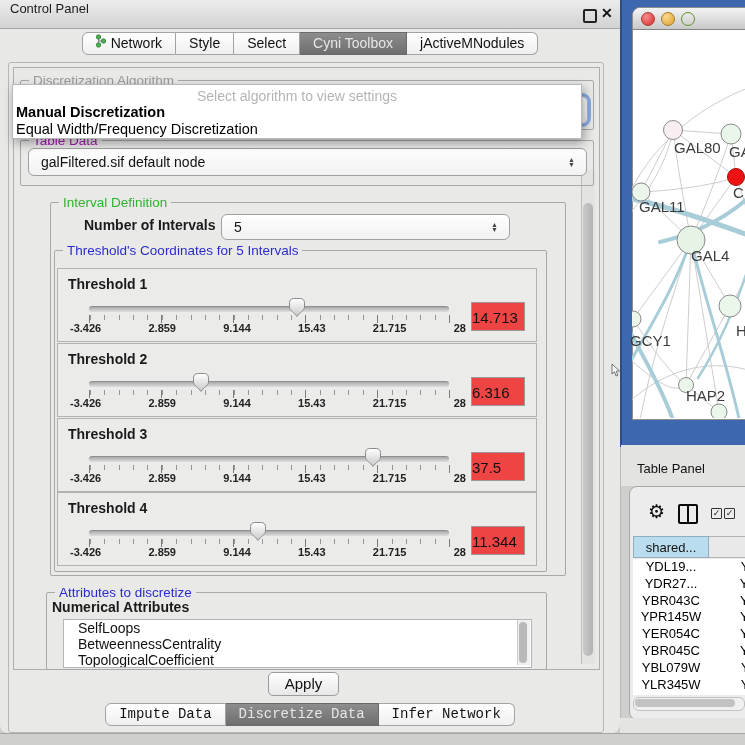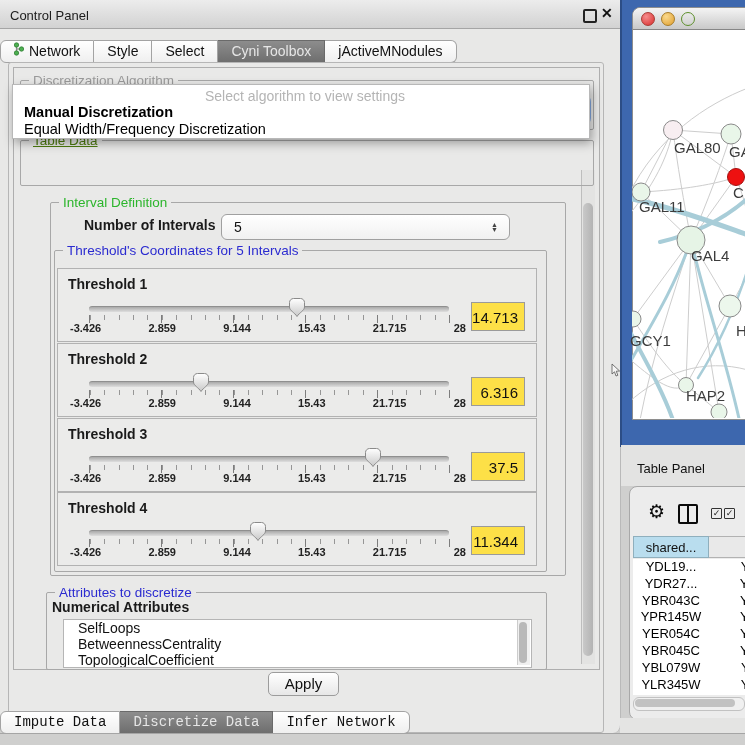--- a/index.html
+++ b/index.html
@@ -3,46 +3,46 @@
 <meta charset="utf-8">
 <style>
   html,body{margin:0;padding:0;}
   body{width:745px;height:745px;overflow:hidden;font-family:"Liberation Sans",sans-serif;background:#cfcfce;}
   #app{position:relative;width:745px;height:745px;}
   .abs{position:absolute;}
 
   
   #cp-window{left:0;top:0;width:620px;height:733px;background:#e8e8e7;border-right:1px solid #b9b9b9;border-radius:0 0 8px 8px;}
   #cp-titlebar{left:0;top:0;width:620px;height:28px;background:linear-gradient(#ececec,#d2d2d2);border-bottom:1px solid #a5a5a5;}
-  #cp-title{left:10px;top:8px;font-size:13px;color:#1c1c1c;text-align:right;}
+  #cp-title{left:10px;top:1px;font-size:13px;color:#1c1c1c;text-align:right;}
   #cp-min{left:583px;top:9px;width:10px;height:10px;border:2px solid #222;border-radius:2px;}
   #cp-close{left:601px;top:5px;font-size:14px;font-weight:700;color:#111;}
 
   
-  .tabrow{display:flex;justify-content:flex-start;margin-top:8px;}
+  .tabrow{display:flex;justify-content:center;}
   #top-tabs{left:0;top:32px;width:620px;}
   #bottom-tabs{left:0;top:703px;width:620px;font-family:Liberation Mono, monospace;}
   .tab{height:21px;line-height:21px;padding:0 13px;font-size:14px;color:#111;
        background:linear-gradient(#ffffff,#efefef);border:1px solid #a3a3a3;border-left:none;
        display:flex;align-items:center;gap:5px;}
   .tab:first-child{border-left:1px solid #a3a3a3;border-radius:6px 0 0 6px;}
   .tab:last-child{border-radius:0 6px 6px 0;}
   .tab.active{background:linear-gradient(#8d8d8d,#6e6e6e);color:#e6e6e6;border-color:#6a6a6a;}
 
   
   #outer-panel{left:8px;top:62px;width:594px;height:669px;border:1px solid #b6b6b6;border-radius:3px;background:#e9e9e8;}
   #inner-panel{left:13px;top:67px;width:585px;height:601px;border:1px solid #aeaeae;background:#e9e9e8;}
   #vscroll{left:581px;top:170px;width:13px;height:494px;background:#e3e3e2;border-left:1px solid #bdbdbd;}
   #vscroll-thumb{left:583px;top:203px;width:10px;height:453px;background:linear-gradient(90deg,#c9c9c9,#b3b3b3);border-radius:5px;}
 
   
   .group{border:1px solid #a8a8a8;border-radius:2px;}
   .gtitle{position:absolute;top:-8px;left:8px;background:#e9e9e8;padding:0 4px;font-size:13.5px;}
   .gtitle.gray{color:#9a9a9a;}
-  .gtitle.black{color:#4d7c0f;text-decoration:underline;}
+  .gtitle.black{color:#a21caf;}
   .gtitle.green{color:#2cb52c;text-align:center;}
   .gtitle.blue{color:#2b2bd0;}
 
   #algo-group{left:20px;top:80px;width:572px;height:48px;}
   #algo-combo{left:28px;top:96px;width:558px;height:26px;border:1px solid #9fb6d8;border-radius:6px;
               background:linear-gradient(#ffffff,#f0f0f0);box-shadow:0 0 0 3px rgba(100,150,225,.75);}
   #td-group{left:20px;top:140px;width:572px;height:44px;}
   .combo{background:linear-gradient(#ffffff,#f1f1f1);border:1px solid #a0a0a0;border-radius:6px;
          display:flex;align-items:center;font-size:14px;color:#111;}
   .combo .val{padding-left:12px;flex:1;}
@@ -58,36 +58,36 @@
   .thr-panel{position:absolute;left:57px;width:478px;height:72px;border:1px solid #b2b2b2;background:#ebebea;}
   .thr-label{position:absolute;left:10px;top:7px;font-size:14px;font-weight:700;color:#1a1a1a;}
   .track{position:absolute;left:31px;top:37px;width:360px;height:5px;border-radius:3px;
          background:linear-gradient(#a9a9a9,#dedede);border-top:1px solid #8f8f8f;}
   .thumb{position:absolute;top:29px;width:17px;height:19px;transform:translateX(-50%);margin-left:31px;}
   .ticks{position:absolute;left:32px;top:46px;width:359px;height:5px;
          background:repeating-linear-gradient(90deg,#969696 0 1px,transparent 1px 14.36px);}
   .maj{position:absolute;top:46px;width:1px;height:8px;background:#7d7d7d;}
   .scale-row{position:absolute;left:12px;top:53px;width:396px;display:flex;justify-content:space-between;}
   .scale-row span{font-size:11px;font-weight:600;color:#222;}
-  .valbox{position:absolute;left:413px;top:33px;width:54px;height:29px;background:#fde047;border:1px solid #9a9a9a;
-          font-size:15px;color:#111;text-align:right;line-height:29px;padding-right:6px;box-sizing:border-box;}
+  .valbox{position:absolute;left:413px;top:33px;width:54px;height:29px;background:#ef4444;border:1px solid #9a9a9a;
+          font-size:15px;color:#111;text-align:left;line-height:29px;padding-right:6px;box-sizing:border-box;}
 
   #attr-group{left:46px;top:592px;width:499px;height:76px;}
   #attr-label{left:52px;top:599px;font-size:14px;font-weight:700;color:#1a1a1a;}
   #attr-list{left:63px;top:619px;width:467px;height:47px;background:#fff;border:1px solid #b5b5b5;overflow:hidden;}
   #attr-list .item{padding-left:14px;font-size:14px;color:#111;line-height:16px;}
   #attr-scroll{left:517px;top:620px;width:12px;height:45px;background:#f0f0f0;border-left:1px solid #ccc;}
   #attr-thumb{left:519px;top:622px;width:8px;height:41px;background:#b9b9b9;border-radius:4px;}
 
   #apply-btn{left:268px;top:672px;width:69px;height:22px;background:linear-gradient(#ffffff,#e7e7e7);
              border:1px solid #9c9c9c;border-radius:5px;font-size:15px;color:#111;text-align:center;line-height:21px;}
 
   
   #algo-popup{left:12px;top:84px;width:568px;height:53px;background:#fff;border:1px solid #b8b8b8;
-              box-shadow:2px 4px 10px rgba(0,0,0,.35);z-index:50;padding-left:8px;}
+              box-shadow:2px 4px 10px rgba(0,0,0,.35);z-index:50;}
   #popup-prompt{width:100%;text-align:center;font-size:14px;color:#b4b4b4;padding-top:3px;}
   .popup-item{padding-left:3px;font-size:14.5px;color:#000;line-height:16.5px;}
   .popup-item.bold{font-weight:700;}
 
   
   #cursor{left:611px;top:363px;z-index:60;}
 
   
   #net-frame{left:620px;top:0;width:125px;height:447px;background:#3d67ae;border-left:2px solid #2c4d85;}
   #net-window{left:632px;top:7px;width:113px;height:411px;background:#fff;border:1px solid #8e8e8e;border-radius:8px 0 0 0;overflow:hidden;}
@@ -164,20 +164,27 @@
   <div class="abs" id="vscroll"></div>
   <div class="abs" id="vscroll-thumb"></div>
 
   <div class="abs group" id="algo-group">
     <span class="gtitle gray">Discretization Algorithm</span>
   </div>
   <div class="abs" id="algo-combo"></div>
 
   <div class="abs group" id="td-group">
     <span class="gtitle black">Table Data</span>
+  </div>
+  <div class="abs combo" id="td-combo">
+    <span class="val">galFiltered.sif default node</span>
+    <span class="stepper">
+        <span>▲</span>
+        <span>▼</span>
+      </span>
   </div>
 
   <div class="abs group" id="interval-group">
     <span class="gtitle green">Interval Definition</span>
   </div>
   <div class="abs" id="num-label">Number of Intervals</div>
   <div class="abs combo" id="num-combo">
     <span class="val">5</span>
     <span class="stepper">
         <span>▲</span>

